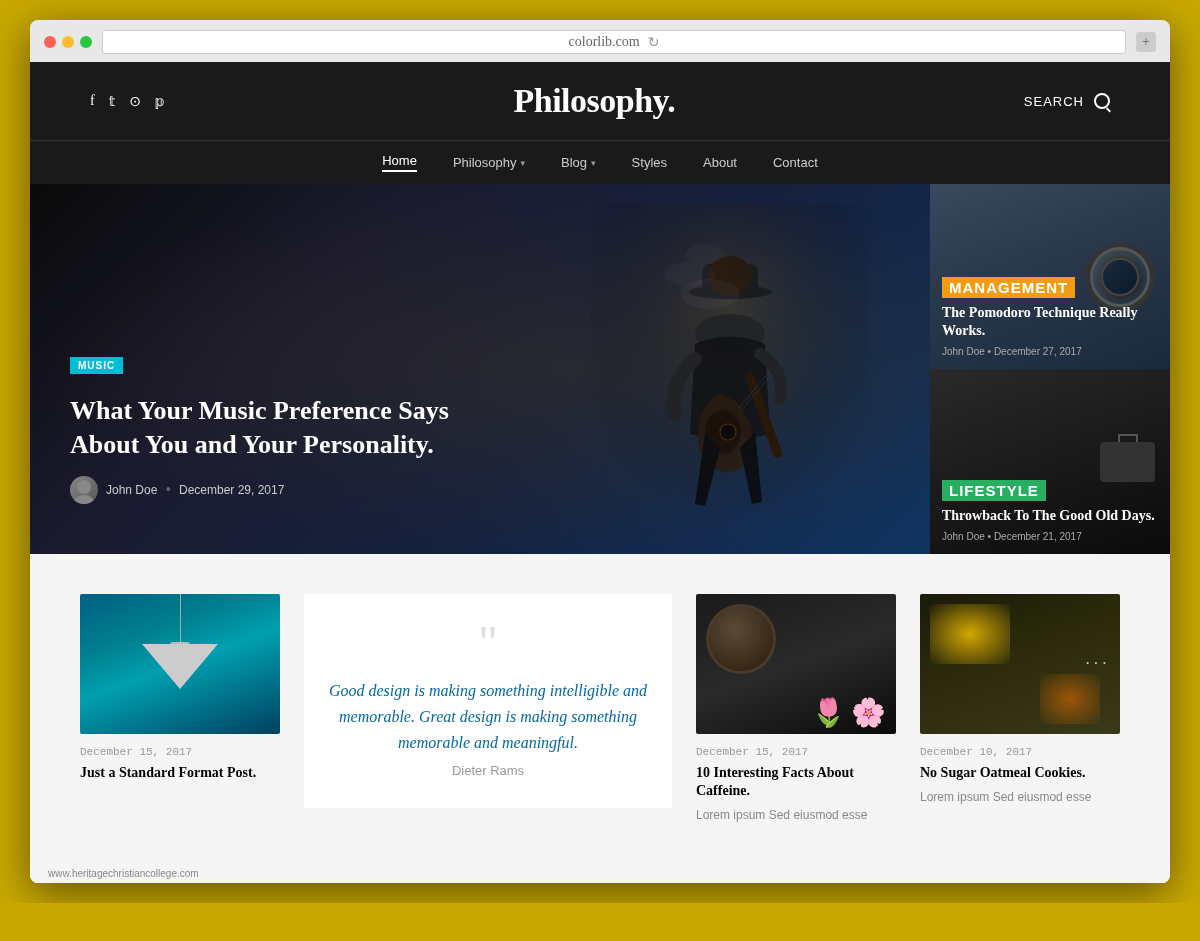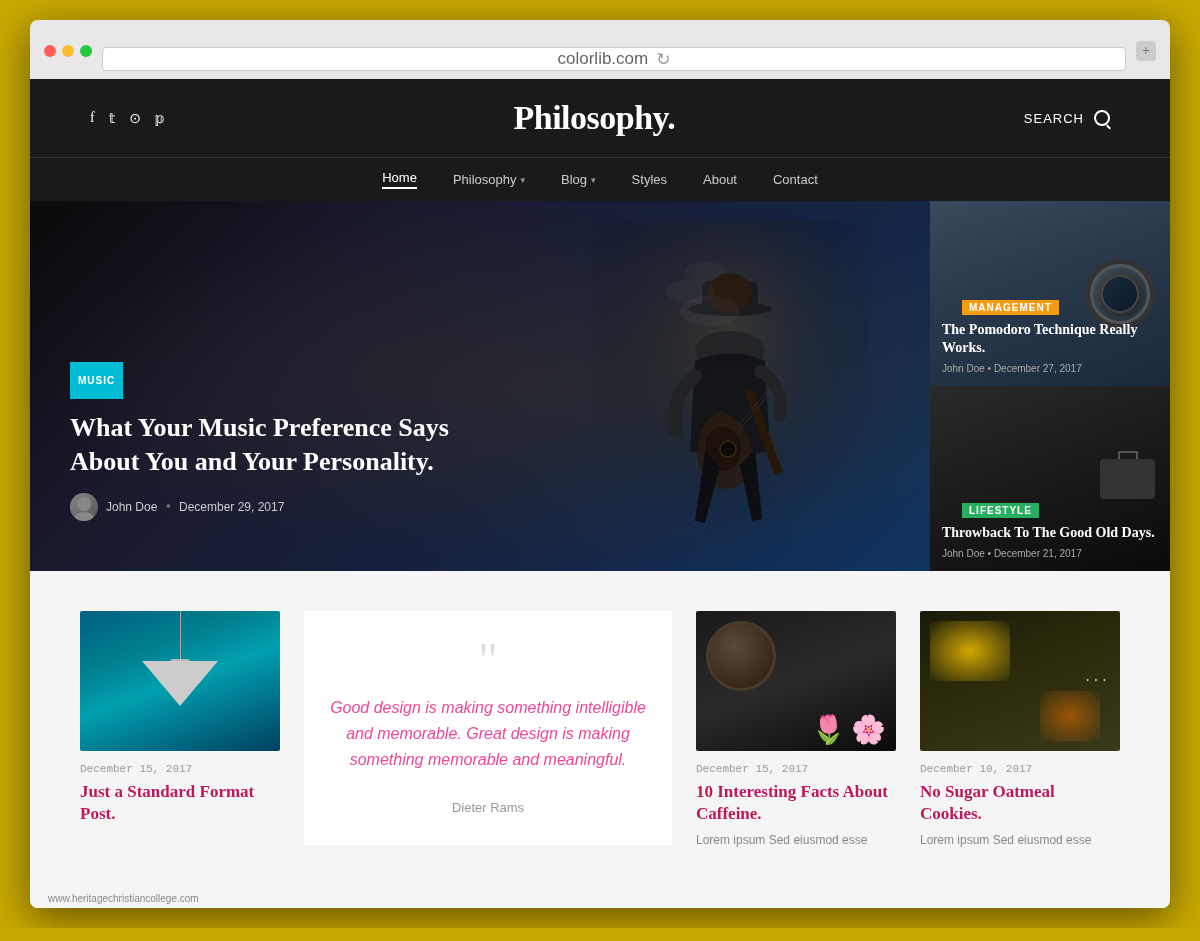--- a/index.html
+++ b/index.html
@@ -27,25 +27,24 @@
     .tl-yellow { background: #febc2e; }
     .tl-green { background: #28c840; }
     .address-bar {
       flex: 1;
       background: white;
       border-radius: 4px;
       height: 24px;
       display: flex;
       align-items: center;
       justify-content: center;
-      font-size: 17px;
+      font-size: 14px;
       color: #666;
-      font-family: Liberation Sans, sans-serif;
+      font-family: Liberation Serif, serif;
       border: 1px solid #ccc;
-      margin-top: 17px;
     }
     .new-tab-btn {
       width: 20px; height: 20px;
       background: #ccc; border-radius: 3px;
       display: flex; align-items: center; justify-content: center;
       font-size: 14px; color: #666;
     }
 
     
     .website { background: white; }
@@ -148,22 +147,22 @@
     }
 
     .category-badge {
       display: inline-block;
       background: #00bcd4;
       color: white;
       font-size: 10px;
       font-family: -apple-system, sans-serif;
       font-weight: 700;
       letter-spacing: 1px;
-      padding: 13px 8px;
-      margin-bottom: 12px;
+      padding: 3px 8px;
+      margin-bottom: 20px;
       text-transform: uppercase;
     }
 
     .hero-title {
       color: white;
       font-size: 26px;
       font-weight: 700;
       line-height: 1.3;
       margin-bottom: 14px;
       font-family: Georgia, serif;
@@ -262,28 +261,27 @@
 
     .side-card-content {
       position: absolute;
       bottom: 12px;
       left: 12px;
       right: 12px;
     }
 
     .tag-badge {
       display: inline-block;
-      font-size: 10px;
+      font-size: 15px;
       font-family: -apple-system, sans-serif;
       font-weight: 700;
       letter-spacing: 1px;
       padding: 2px 7px;
       text-transform: uppercase;
       margin-bottom: 6px;
-      margin-left: 20px;
     }
     .tag-management { background: #f39c12; color: white; }
     .tag-lifestyle { background: #27ae60; color: white; }
 
     .side-card-title {
       color: white;
       font-size: 14px;
       font-weight: 700;
       line-height: 1.3;
       margin-bottom: 6px;
@@ -411,23 +409,23 @@
     }
 
     .post-date {
       font-size: 11px;
       color: #999;
       font-family: Liberation Mono, monospace;
       margin-bottom: 6px;
     }
 
     .post-title {
-      font-size: 17px;
+      font-size: 14px;
       font-weight: 700;
-      color: #be185d;
+      color: #000000;
       line-height: 1.3;
       font-family: Georgia, serif;
     }
 
     .post-excerpt {
       font-size: 12px;
       color: #888;
       font-family: -apple-system, sans-serif;
       line-height: 1.5;
       margin-top: 6px;
@@ -444,25 +442,25 @@
     }
     .quote-mark {
       font-size: 48px;
       color: #ddd;
       font-family: Georgia, serif;
       line-height: 0.8;
       margin-bottom: 16px;
     }
     .quote-text {
       font-size: 16px;
-      color: #ec4899;
+      color: #0369a1;
       line-height: 1.6;
       font-style: italic;
-      font-family: Liberation Sans, sans-serif;
-      margin-bottom: 28px;
+      font-family: Liberation Serif, serif;
+      margin-bottom: 8px;
     }
     .quote-author {
       font-size: 13px;
       color: #999;
       font-family: -apple-system, sans-serif;
       font-style: normal;
     }
 
     
     .footer-bar {

